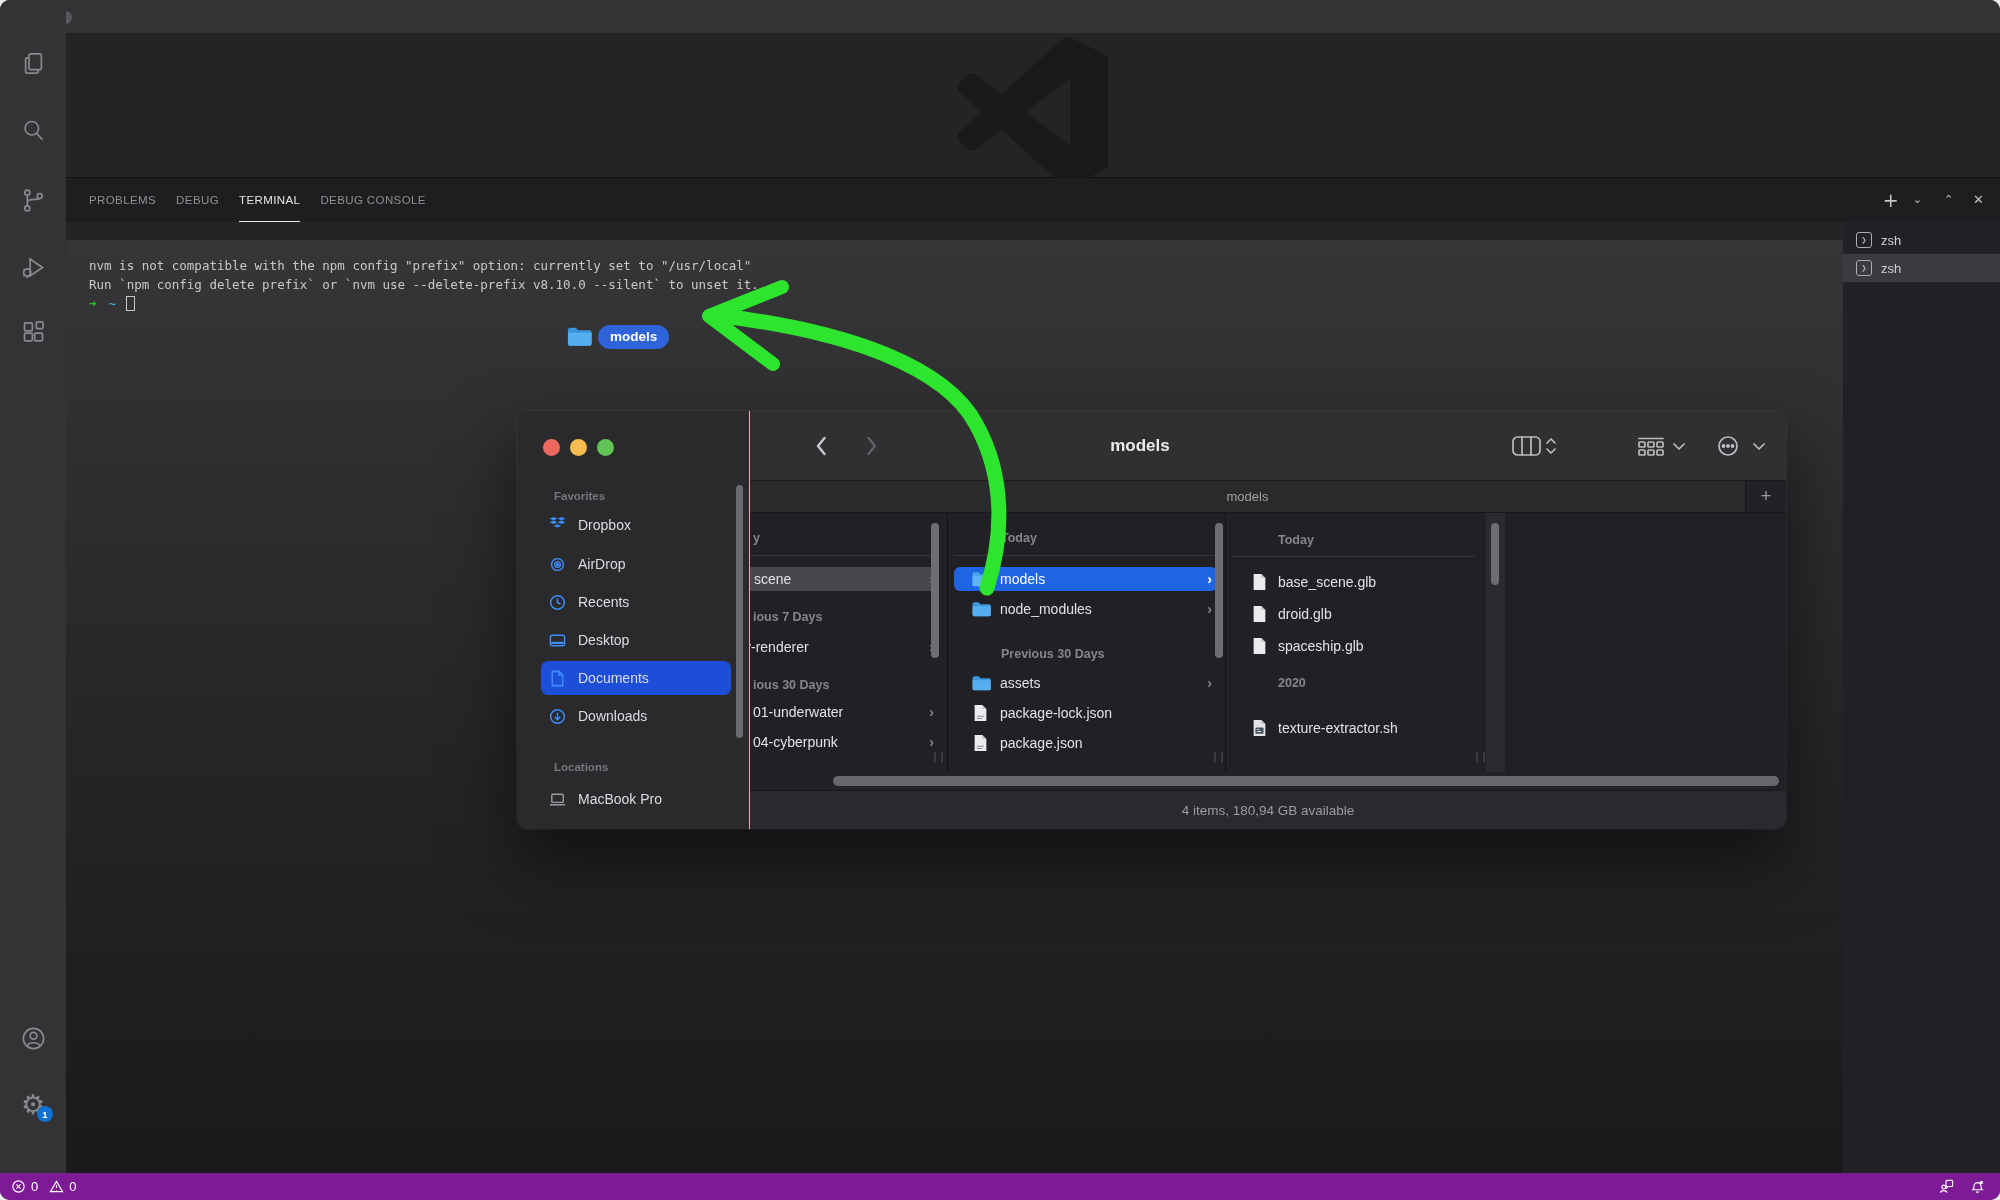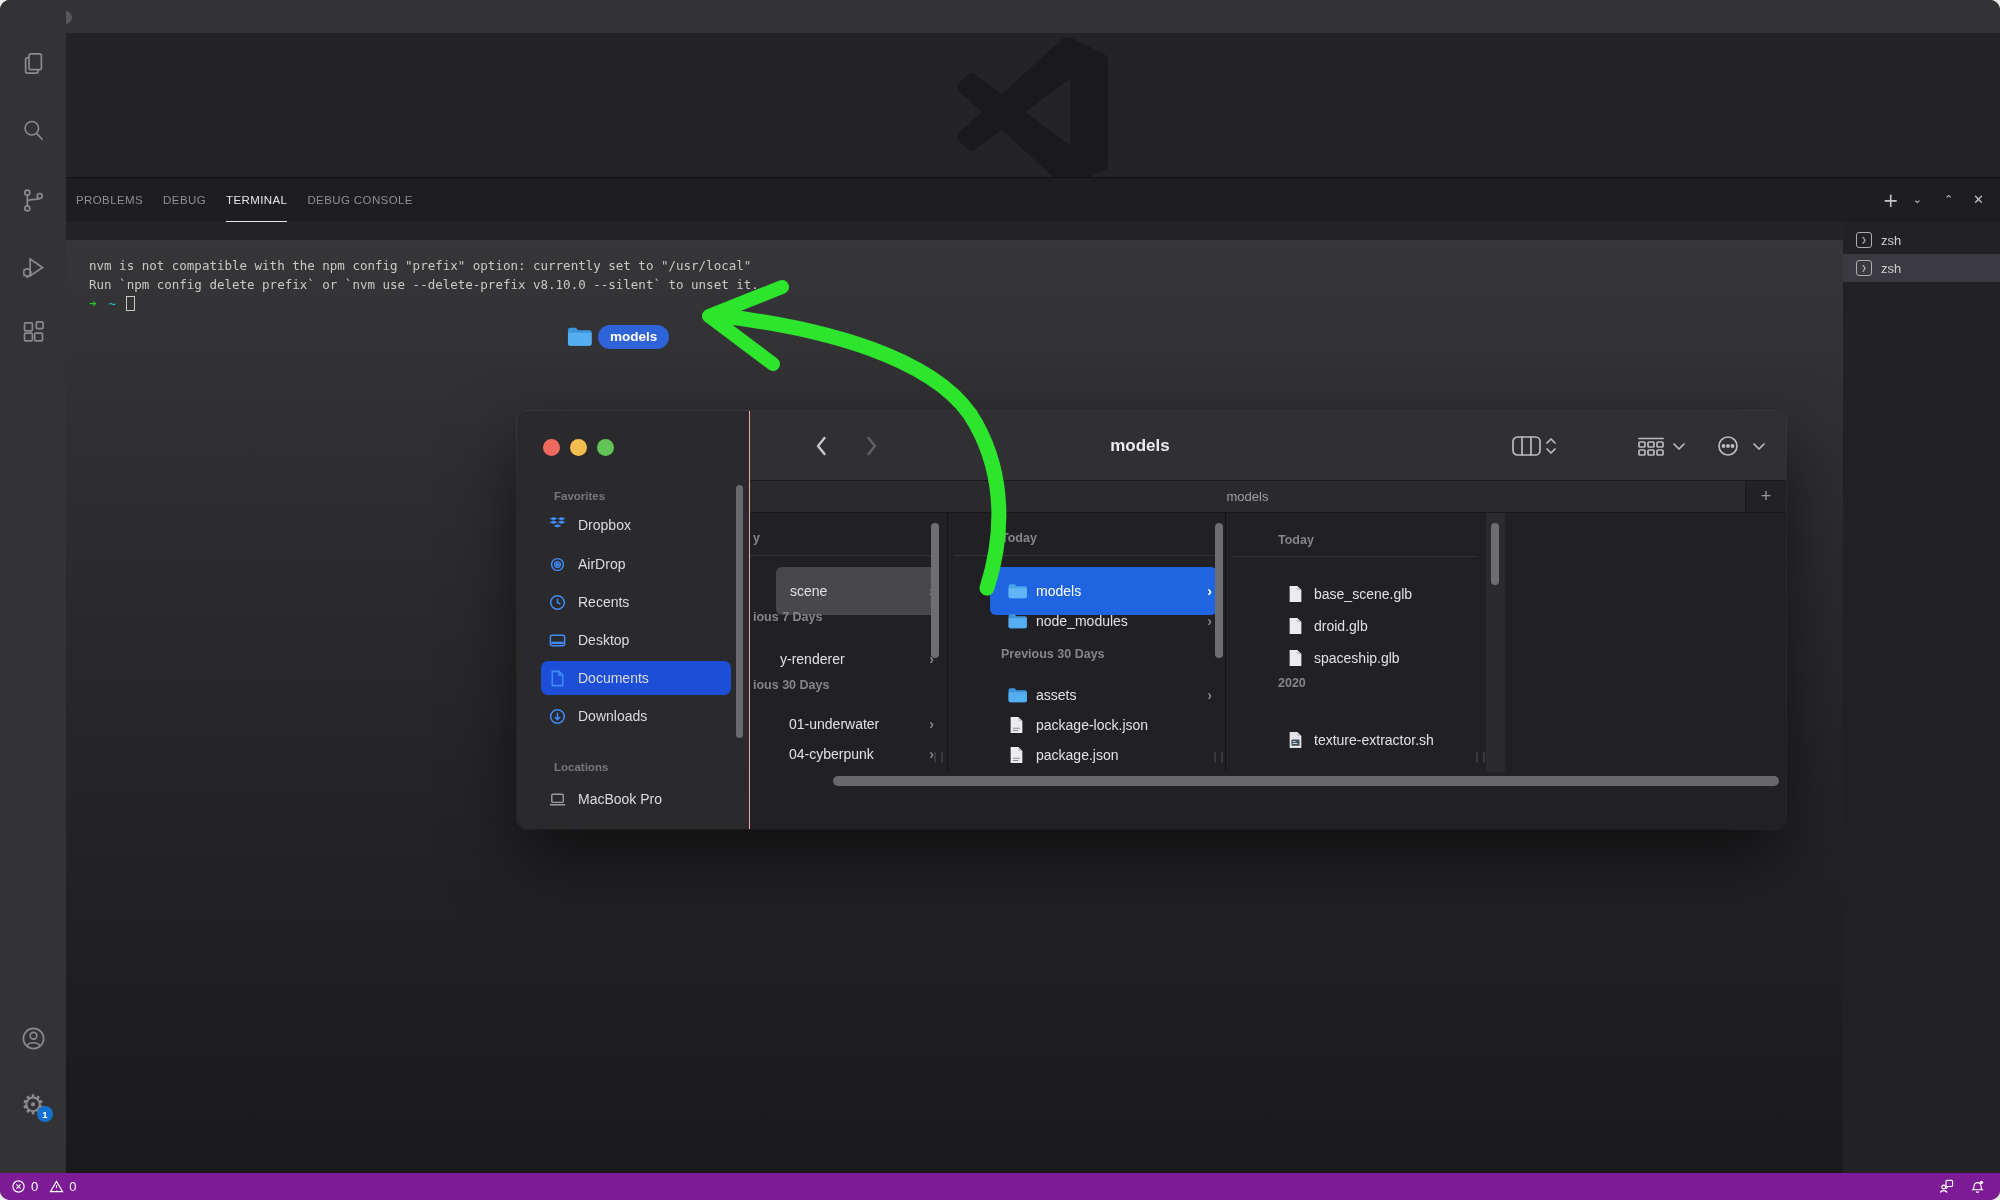--- a/index.html
+++ b/index.html
@@ -12,21 +12,21 @@
   .tl-dot { position:absolute; top:11px; width:13px; height:13px; border-radius:50%; background:#58585c; }
   .vsc-activitybar { position:absolute; left:0; top:0; width:66px; bottom:27px; background:#333336; }
   .ab-icon { position:absolute; left:19px; width:28px; height:28px; color:#8a8a8e; display:flex; align-items:center; justify-content:center; }
   .ab-icon svg { stroke:#8a8a8e; fill:none; stroke-width:1.5; width:27px; height:27px; }
   .gear-glyph { font-family:"DejaVu Sans",sans-serif; font-size:27px; line-height:27px; color:#8a8a8e; }
   .ab-badge { position:absolute; right:-6px; bottom:-4px; width:16px; height:16px; border-radius:50%; background:#1271cf; color:#fff; font-size:9.5px; display:flex; align-items:center; justify-content:center; font-weight:bold; }
 
   .vsc-editor { position:absolute; left:66px; right:0; top:33px; height:144px; background:#242427; overflow:hidden; }
   .vsc-logo { position:absolute; left:892px; top:4px; width:150px; height:150px; }
 
-  .vsc-panel-strip { position:absolute; left:66px; right:0; top:177px; height:45px; background:#1e1e21; border-top:1px solid #121214; display:flex; align-items:stretch; padding-left:10px; }
+  .vsc-panel-strip { position:absolute; left:66px; right:0; top:177px; height:45px; background:#1e1e21; border-top:1px solid #121214; display:flex; align-items:stretch; padding-left:23px; }
   .ptab { display:flex; align-items:center; margin-right:20px; font-size:11.5px; letter-spacing:.4px; color:#8f8f94; border-bottom:1px solid transparent; cursor:default; }
   .ptab.active { color:#e6e6e8; border-bottom-color:#e6e6e8; }
   .panel-actions { position:absolute; right:16px; top:177px; height:45px; display:flex; align-items:center; gap:14px; color:#c5c5c8; }
   .pa-glyph { font-size:16px; line-height:16px; font-family:"DejaVu Sans",sans-serif; }
   .pa-small { font-size:11px; }
 
   .vsc-terminal { position:absolute; left:66px; width:1777px; top:222px; bottom:27px;
                   background:linear-gradient(180deg,#363639 0%,#2e2e31 25%,#242427 60%,#1a1a1d 100%);
                   font-family:"DejaVu Sans Mono",monospace; font-size:12.5px; color:#c9c9c9;margin-top:18px; }
   .term-lines { padding:17px 0 0 23px; line-height:18.5px; white-space:pre; }
@@ -67,21 +67,21 @@
   .f-tabbar { position:absolute; left:0; right:0; top:69px; height:33px; background:#2a2a2d; border-top:1px solid #1a1a1d; border-bottom:1px solid #19191c; }
   .f-tablabel { position:absolute; left:0; right:41px; top:0; bottom:0; display:flex; align-items:center; justify-content:center; color:#a0a0a4; font-size:13px; }
   .f-newtab { position:absolute; right:0; top:0; bottom:0; width:41px; background:#222226; border-left:1px solid #19191c; display:flex; align-items:center; justify-content:center; color:#9b9b9f; font-size:18px; }
 
   .f-columns { position:absolute; left:0; right:0; top:102px; height:259px; background:#212125; }
   .f-col { position:absolute; top:0; bottom:0; overflow:hidden; }
   .f-divider { position:absolute; top:0; bottom:0; width:1px; background:#131316; }
   .f-track { position:absolute; top:0; bottom:0; left:736px; width:19px; background:#2b2b2f; }
   .fc-hdr { position:absolute; height:20px; display:flex; align-items:center; font-size:12.5px; font-weight:bold; color:#85858a; }
   .fc-sep { position:absolute; left:6px; right:10px; height:1px; background:#34343a; }
-  .fc-row { position:absolute; left:0; right:0; height:48px; display:flex; align-items:center; font-size:14px; color:#e2e2e5;margin-left:36px; }
+  .fc-row { position:absolute; left:0; right:0; height:24px; display:flex; align-items:center; font-size:14px; color:#e2e2e5; }
   .fc-row .ficon { position:absolute; left:23px; display:flex; }
   .fc-row .flabel { position:absolute; left:52px; white-space:nowrap; }
   .fc-chev { position:absolute; right:13px; color:#85858a; font-size:14px; font-weight:bold; }
   .sel-blue { position:absolute; left:6px; right:8px; top:0; bottom:0; background:#1f64e0; border-radius:6px; }
   .sel-gray { position:absolute; left:-10px; right:10px; top:0; bottom:0; background:#47474c; border-radius:6px; }
   .fc-white { color:#fff !important; }
   .vthumb { position:absolute; width:8px; border-radius:4px; background:#6e6e72; }
   .col-grip { position:absolute; font-size:10px; color:#5c5c60; letter-spacing:1px; font-family:"DejaVu Sans Mono",monospace; }
 
   .f-scrollzone { position:absolute; left:0; right:0; top:361px; height:18px; background:#222226; }
@@ -494,20 +494,23 @@
         </div>
         <span class="f-track"></span>
         <span class="vthumb" style="left:741px;top:10px;height:62px"></span>
 
         <div class="f-col" style="left:755px;right:0"></div>
       </div>
 
       <div class="f-scrollzone">
         <span class="hthumb"></span>
       </div>
+      <div class="f-statusbar">
+        <span>4 items, 180,94 GB available</span>
+      </div>
     </div>
   </div>
 
   <div class="ghost">
     <svg width="27" height="22" viewBox="0 0 24 20">
         <path fill="#3d96dd" d="M1.5 3.5c0-1.1.9-2 2-2h5.2l2 2.3h10.3c1.1 0 2 .9 2 2V16a2 2 0 0 1-2 2h-17.5a2 2 0 0 1-2-2z"></path>
         <path fill="#54aeef" d="M1.5 6.2h21.5V16a2 2 0 0 1-2 2H3.5a2 2 0 0 1-2-2z"></path>
       </svg>
     <span class="ghost-pill">models</span>
   </div>

